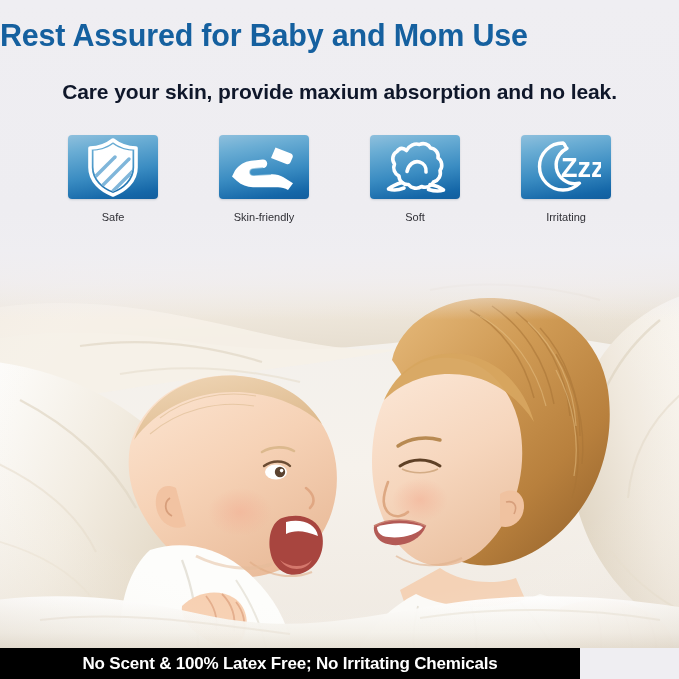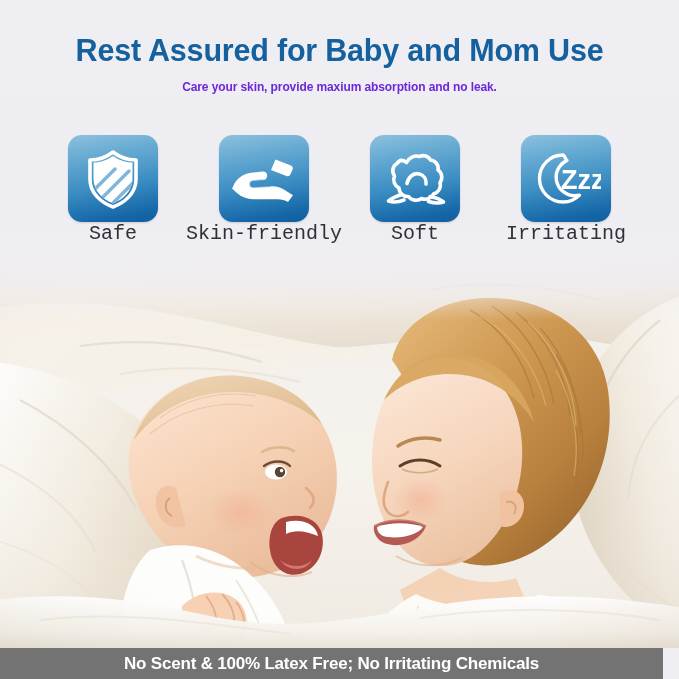--- a/index.html
+++ b/index.html
@@ -24,37 +24,36 @@
     position: absolute;
     left: 0; top: 0;
     width: 679px;
     height: 300px;
     background: linear-gradient(180deg, #efeef2 0%, #eeedf1 70%, #f0eff2 100%);
   }
 
   
   .headline {
     position: absolute;
-    left: 0; top: 33px;
+    left: 0; top: 18px;
     width: 679px;
-    text-align: center;
     font-size: 30.5px;
     font-weight: bold;
     color: #15609f;
     letter-spacing: -0.2px;
     white-space: nowrap;
   }
   .subhead {
     position: absolute;
     left: 0; top: 80px;
     width: 679px;
     text-align: center;
-    font-size: 12px;
+    font-size: 21px;
     font-weight: bold;
-    color: #6d28d9;
+    color: #0f172a;
     letter-spacing: -0.1px;
     white-space: nowrap;
   }
 
   
   .features {
     position: absolute;
     left: 48px;
     top: 135px;
     width: 583px;
@@ -63,34 +62,34 @@
     justify-content: space-between;
   }
   .feature {
     width: 130px;
     display: flex;
     flex-direction: column;
     align-items: center;
   }
   .tile {
     width: 90px;
-    height: 87px;
-    border-radius: 14px;
+    height: 64px;
+    border-radius: 4px;
     background: linear-gradient(170deg, #8fc0dd 0%, #6aadd4 22%, #3a8cc2 58%, #1567a8 88%, #125e9e 100%);
     display: flex;
     align-items: center;
     justify-content: center;
     box-shadow: 0 1px 2px rgba(40,70,100,0.18);
   }
   .tile svg { display: block; }
   .feature-label {
-    font-size: 20px;
+    margin-top: 12px;
+    font-size: 11px;
     color: #303036;
     white-space: nowrap;
-    font-family: Liberation Mono, monospace;
   }
 
   
   .photo {
     position: absolute;
     left: 0;
     top: 250px;
     width: 679px;
     height: 398px;
     overflow: hidden;
@@ -103,23 +102,23 @@
     background: linear-gradient(180deg, #efeef2 0%, rgba(240,238,242,0.75) 45%, rgba(243,240,236,0) 100%);
     z-index: 40;
   }
   .photo svg { display: block; }
 
   
   .banner {
     position: absolute;
     left: 0;
     top: 648px;
-    width: 663px;
+    width: 580px;
     height: 31px;
-    background: #737373;
+    background: #000000;
     display: flex;
     align-items: center;
     justify-content: center;
   }
   .banner-text {
     color: #ffffff;
     font-size: 17px;
     font-weight: bold;
     letter-spacing: -0.2px;
     white-space: nowrap;

